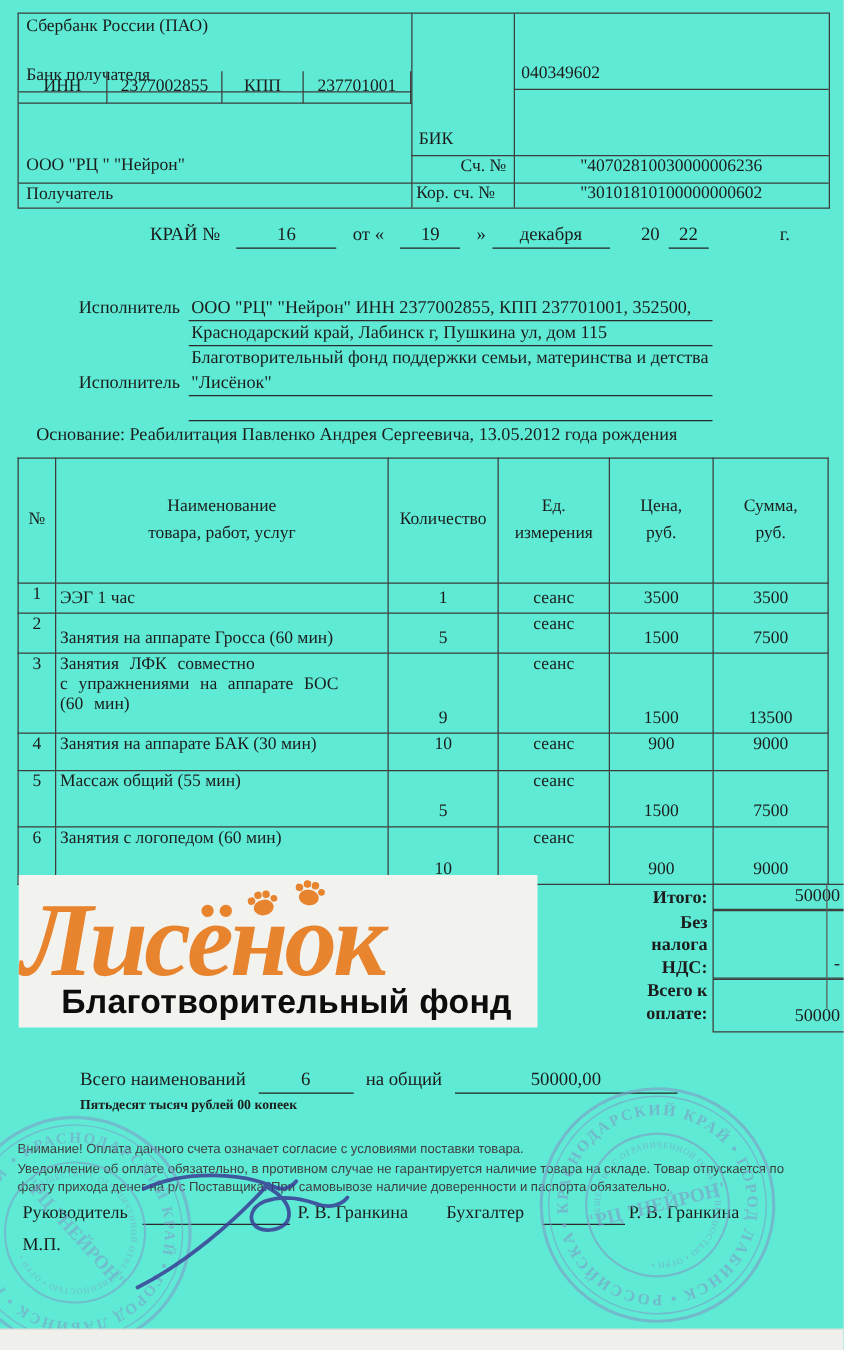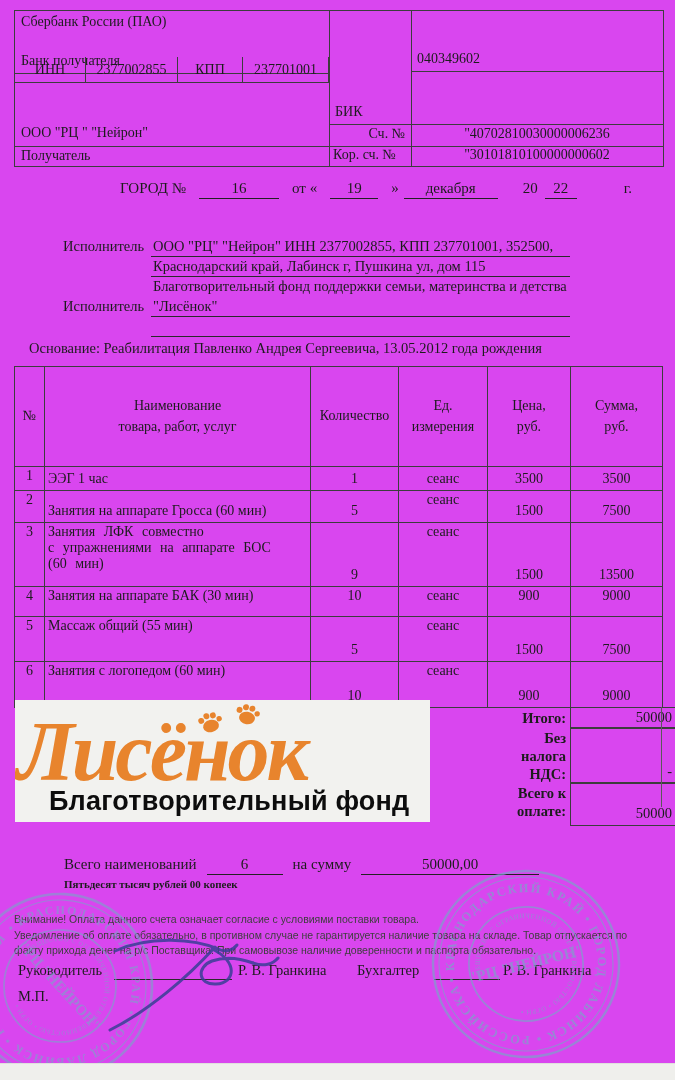--- a/index.html
+++ b/index.html
@@ -1,18 +1,18 @@
 <!DOCTYPE html>
 <html><head>
 <meta charset="utf-8">
 <style>
   html,body{margin:0;padding:0;background:#e9e9e7;}
   .page{
     position:relative;width:675px;height:1080px;margin:0 auto;
-    background:#d946ef;overflow:hidden;
+    background:#5eead4;overflow:hidden;
     font-family:"Liberation Serif","DejaVu Serif",serif;
     color:#1c1c1c;font-size:14.5px;
   }
   .abs{position:absolute;}
   .sans{font-family:"Liberation Sans","DejaVu Sans",sans-serif;}
   .b{font-weight:normal;}
   .pre{white-space:pre-line;}
   .ctr{text-align:center;}
   .rt{text-align:right;}
 
@@ -90,21 +90,21 @@
     <div class="abs" style="left:320px;top:93px;">БИК</div>
     <div class="abs rt" style="left:314px;top:115px;width:76px;">Сч. №</div>
     <div class="abs" style="left:318px;top:136px;">Кор. сч. №</div>
 
     <div class="abs" style="left:402px;top:40px;">040349602</div>
     <div class="abs ctr" style="left:396px;top:115px;width:252px;">"40702810030000006236</div>
     <div class="abs ctr" style="left:396px;top:136px;width:252px;">"30101810100000000602</div>
   </div>
 
   <div class="abs titleline">
-    <span>ГОРОД №</span>
+    <span>КРАЙ №</span>
     <span class="uline" style="width:80px;">16</span>
     <span>от «</span>
     <span class="uline" style="width:48px;">19</span>
     <span>»</span>
     <span class="uline" style="width:94px;margin-left:-8px;">декабря</span>
     <span style="margin-left:12px;">20</span>
     <span class="uline" style="width:32px;margin-left:-6px;">22</span>
     <span style="margin-left:auto;">г.</span>
   </div>
 
@@ -240,21 +240,21 @@
         <circle cx="4" cy="-10" r="3"></circle>
           <circle cx="9.5" cy="-5.5" r="2.7"></circle>
       </g>
     </svg>
     <div class="logo-sub sans">Благотворительный фонд</div>
   </div>
 
   <div class="abs sumline">
     <span>Всего наименований</span>
     <span class="uline" style="width:76px;">6</span>
-    <span>на сумму</span>
+    <span>на общий</span>
     <span class="uline" style="width:178px;">50000,00</span>
   </div>
   <div class="abs words">Пятьдесят тысяч рублей 00 копеек</div>
 
   <div class="abs warn sans">
     <div>Внимание! Оплата данного счета означает согласие с условиями поставки товара.</div>
     <div>Уведомление об оплате обязательно, в противном случае не гарантируется наличие товара на складе. Товар отпускается по</div>
     <div>факту прихода денег на р/с Поставщика. При самовывозе наличие доверенности и паспорта обязательно.</div>
   </div>
 

